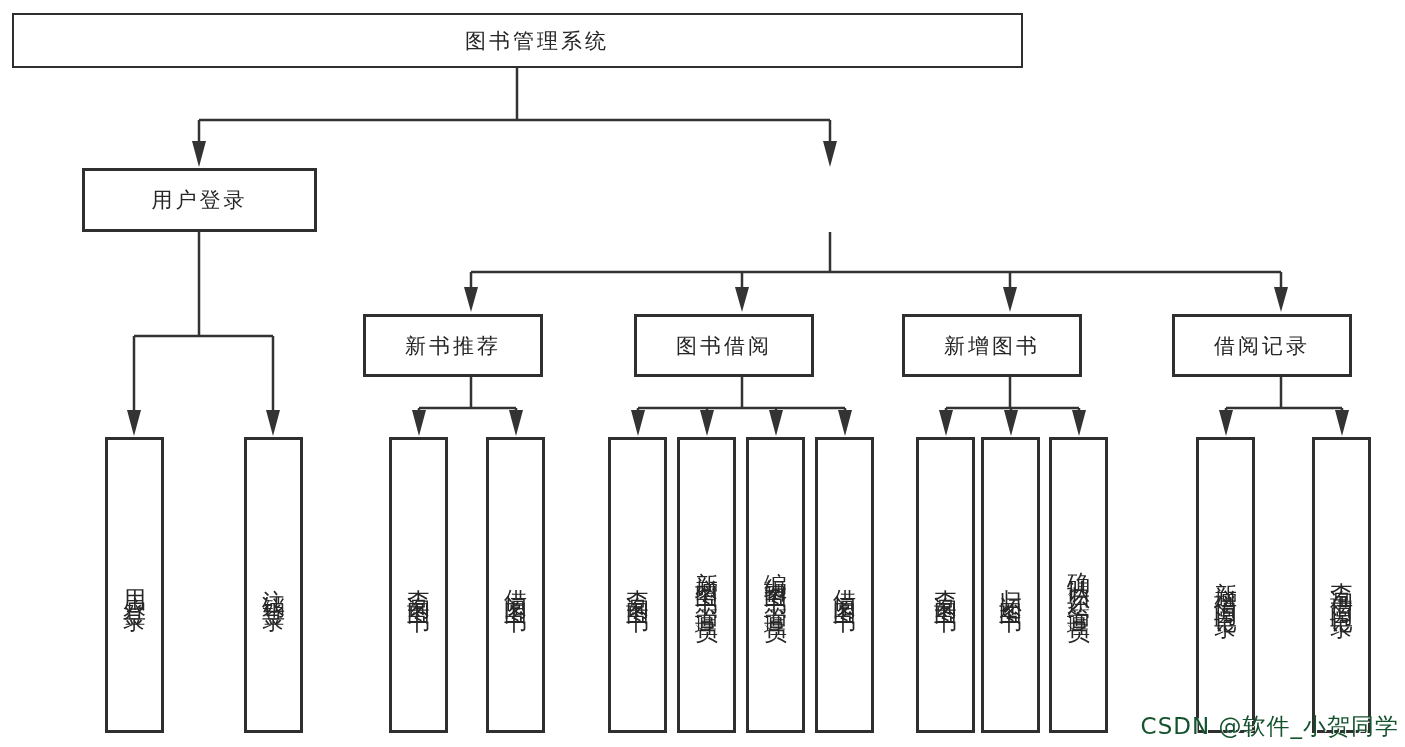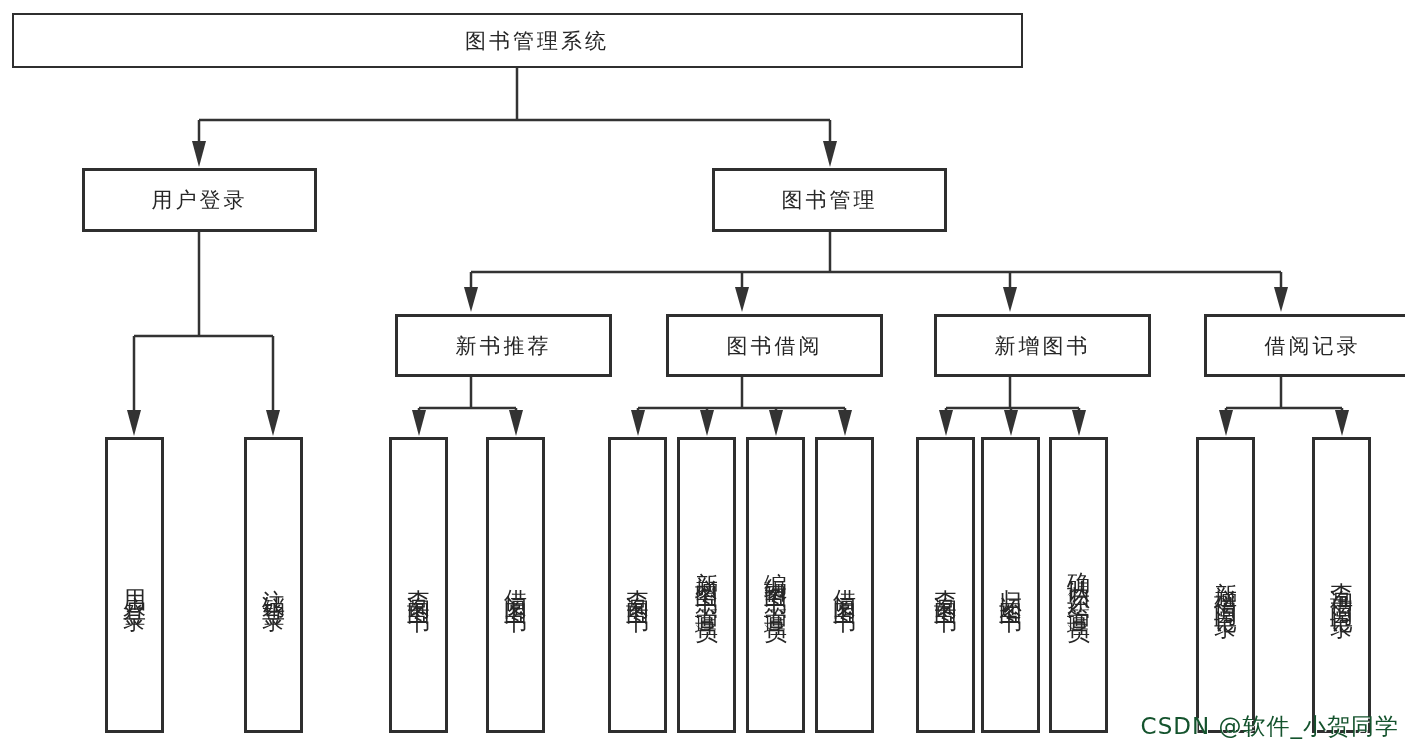--- a/index.html
+++ b/index.html
@@ -18,21 +18,21 @@
     background:#ffffff;
     border:3px solid #2f2f2f;
     box-sizing:border-box;
     display:flex;align-items:center;justify-content:center;
     color:#262626;
     font-size:21px;letter-spacing:3px;
     white-space:nowrap;
   }
   .node.root{left:12px;top:13px;width:1011px;height:55px;border-width:2px;padding-left:39px;}
   .node.lvl2{top:168px;width:235px;height:64px;}
-  .node.lvl3{top:314px;width:217px;height:63px;margin-left:32px;}
+  .node.lvl3{top:314px;width:180px;height:63px;}
   .node.leaf{top:437px;width:59px;height:296px;}
   .vtext{
     writing-mode:vertical-rl;
     text-orientation:mixed;
     font-size:23px;
     letter-spacing:7px;
     line-height:1;
     color:#262626;
   }
   .watermark{
@@ -112,23 +112,20 @@
       <polygon points="1335,410 1349,410 1342,436"></polygon>
   </svg>
 
   <div class="node root">
     <span>图书管理系统</span>
   </div>
 
   <div class="node lvl2" style="left:82px;">
     <span>用户登录</span>
   </div>
-  <div class="node lvl2" style="left:712px;">
-    <span>图书管理</span>
-  </div>
 
   <div class="node lvl3" style="left:363px;">
     <span>新书推荐</span>
   </div>
   <div class="node lvl3" style="left:634px;">
     <span>图书借阅</span>
   </div>
   <div class="node lvl3" style="left:902px;">
     <span>新增图书</span>
   </div>

